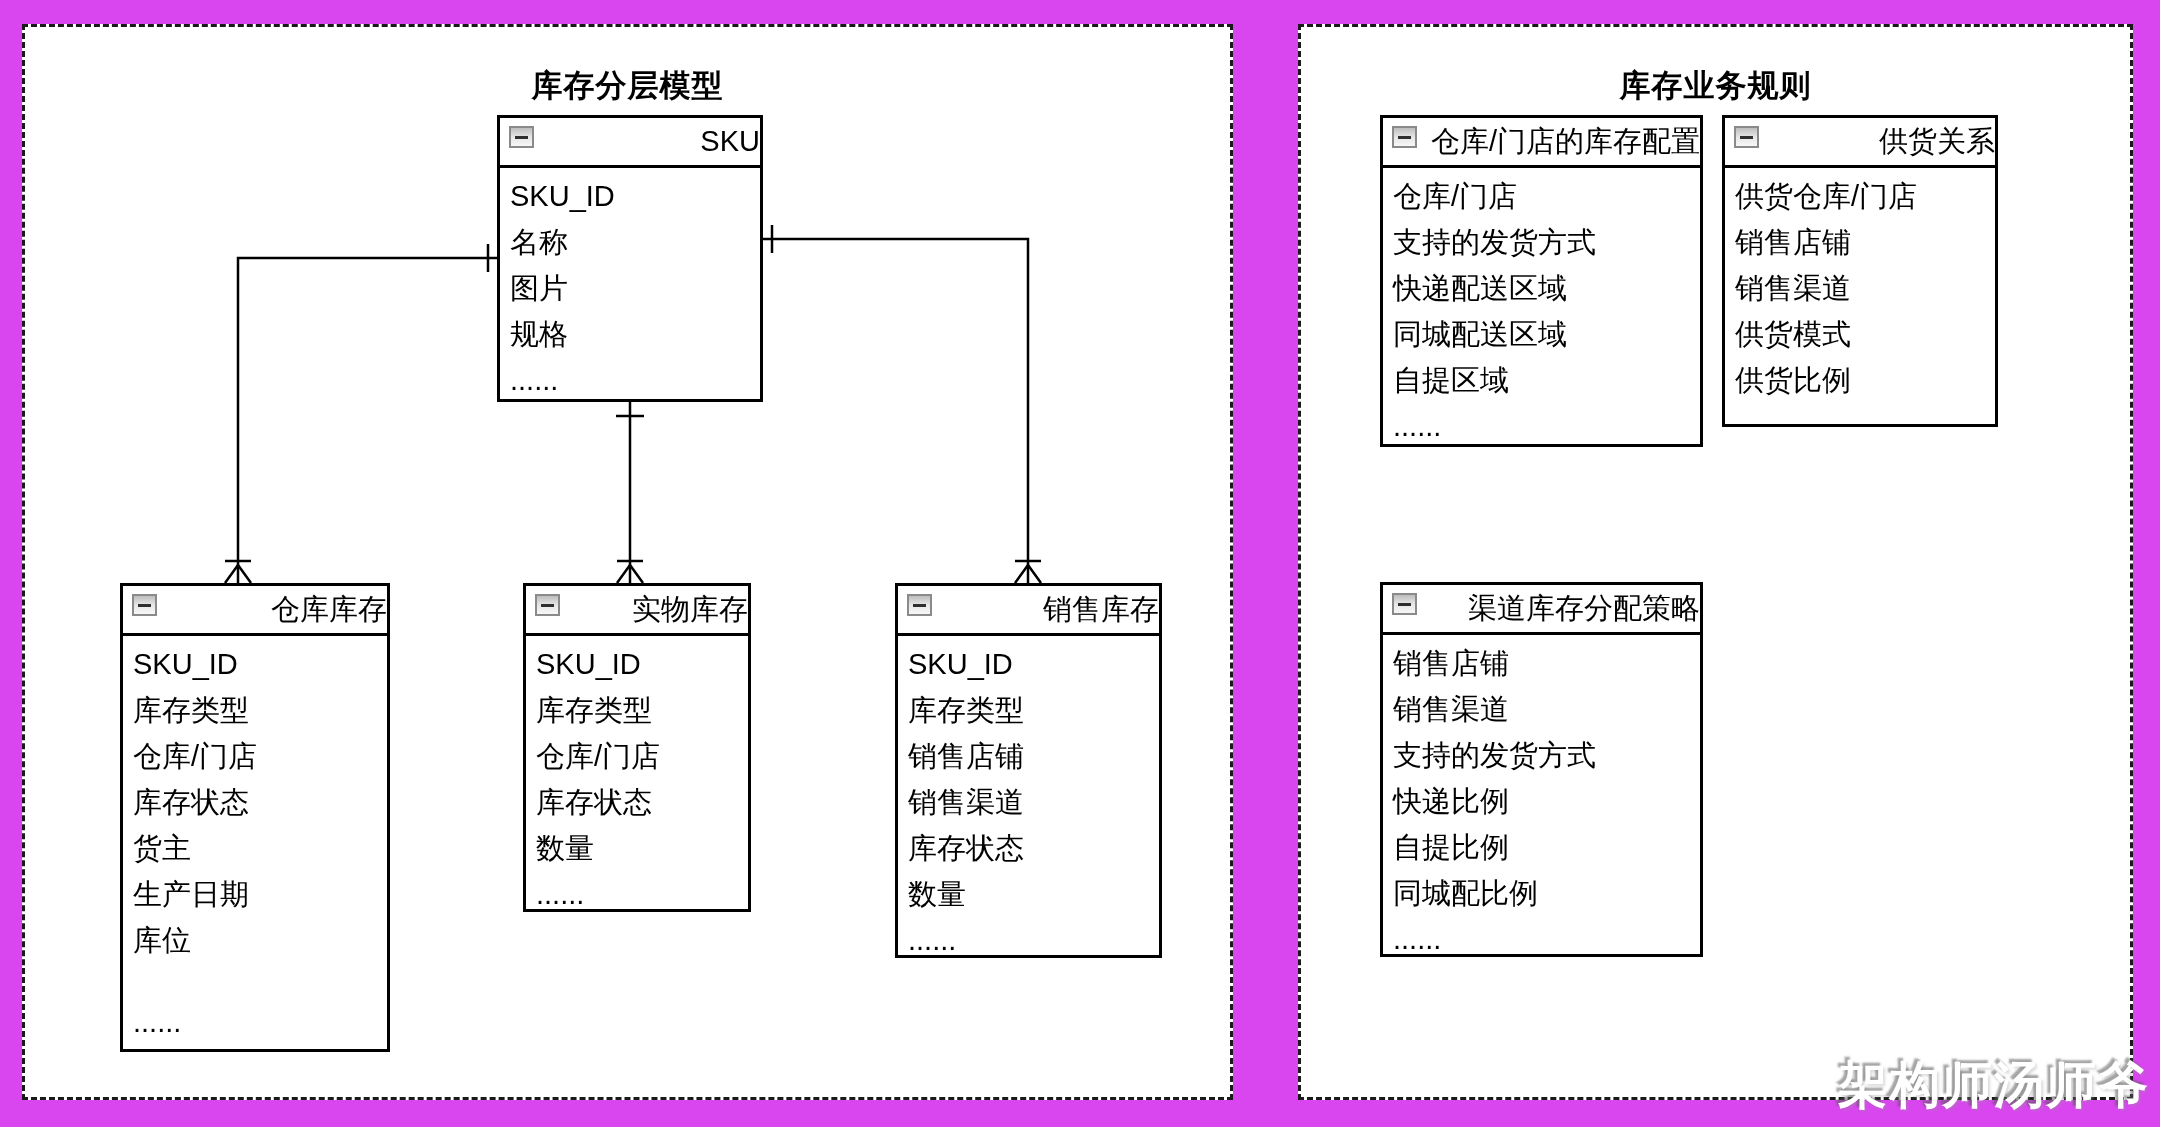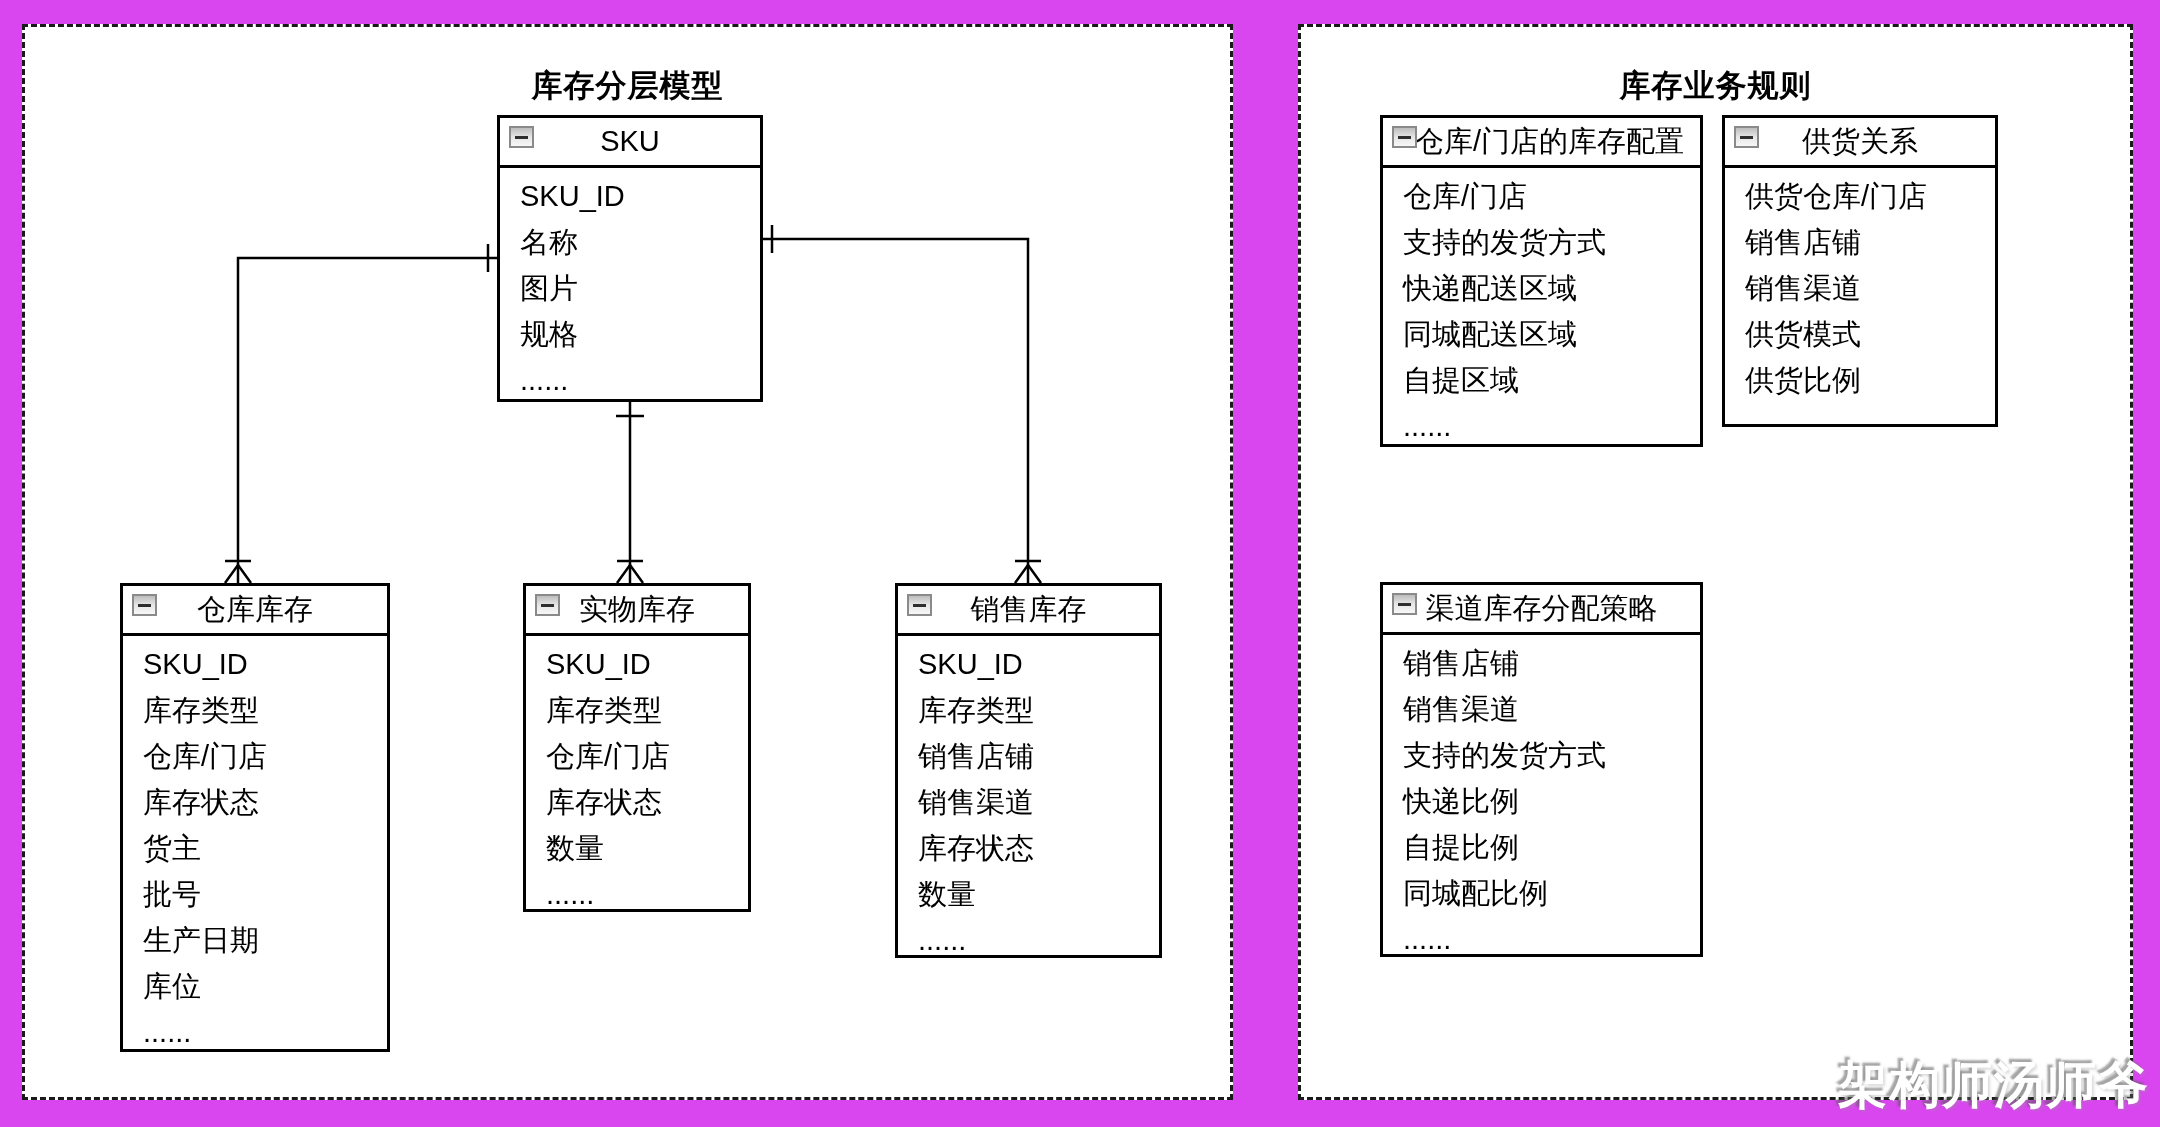--- a/index.html
+++ b/index.html
@@ -16,35 +16,35 @@
     text-align:center; font-size:31px; font-weight:bold; letter-spacing:1px;
   }
 
   
   .entity {
     position:absolute; background:#fff; border:3px solid #000;
     display:flex; flex-direction:column;
   }
   .entity-header {
     position:relative; height:50px; flex:0 0 50px; border-bottom:3px solid #000;
-    display:flex; align-items:center; justify-content:center;
+    display:flex; align-items:center; justify-content:flex-end;
     font-size:29px;
   }
   .entity-header.tight { padding-left:16px; }
   .collapse-btn {
     position:absolute; left:9px; top:8px; width:25px; height:22px;
     border:2px solid #8a8a8a;
     background:linear-gradient(180deg,#bdbdbd 0%,#e6e6e6 50%,#f7f7f7 100%);
     display:flex; align-items:center; justify-content:center;
   }
   .collapse-btn .minus { width:13px; height:3px; background:#2e2e2e; }
 
   .fields {
     flex:1; display:flex; flex-direction:column;
-    padding:5px 8px 4px 20px; overflow:hidden;
+    padding:5px 8px 4px 10px; overflow:hidden;
   }
   .field-row { height:46px; line-height:46px; font-size:29px; white-space:nowrap; }
   .field-row:last-child { margin-top:auto; }
 
   
   #connectors { position:absolute; left:0; top:0; pointer-events:none; }
   #connectors path, #connectors line { stroke:#000; stroke-width:2.5; fill:none; }
 
   
   .watermark {
@@ -109,21 +109,20 @@
           <span class="minus"></span>
         </span>
       <span>仓库库存</span>
     </div>
     <div class="fields">
         <div class="field-row">SKU_ID</div>
         <div class="field-row">库存类型</div>
         <div class="field-row">仓库/门店</div>
         <div class="field-row">库存状态</div>
         <div class="field-row">货主</div>
-        <div class="field-row">批号</div>
         <div class="field-row">生产日期</div>
         <div class="field-row">库位</div>
         <div class="field-row">......</div>
       </div>
   </div>
 
   <div class="entity" style="left:523px;top:583px;width:228px;height:329px">
     <div class="entity-header">
       <span class="collapse-btn">
           <span class="minus"></span>

